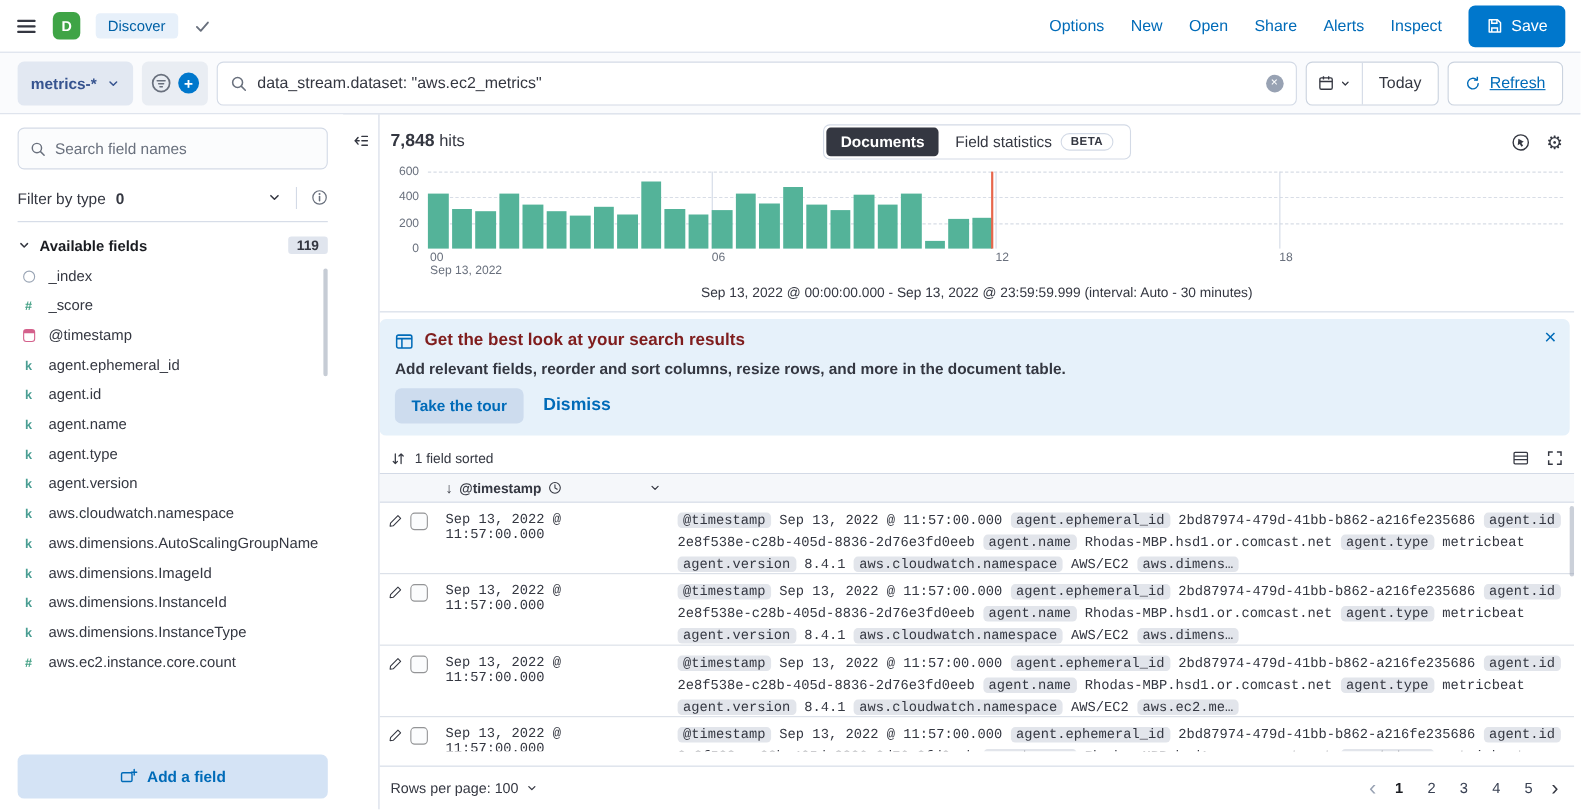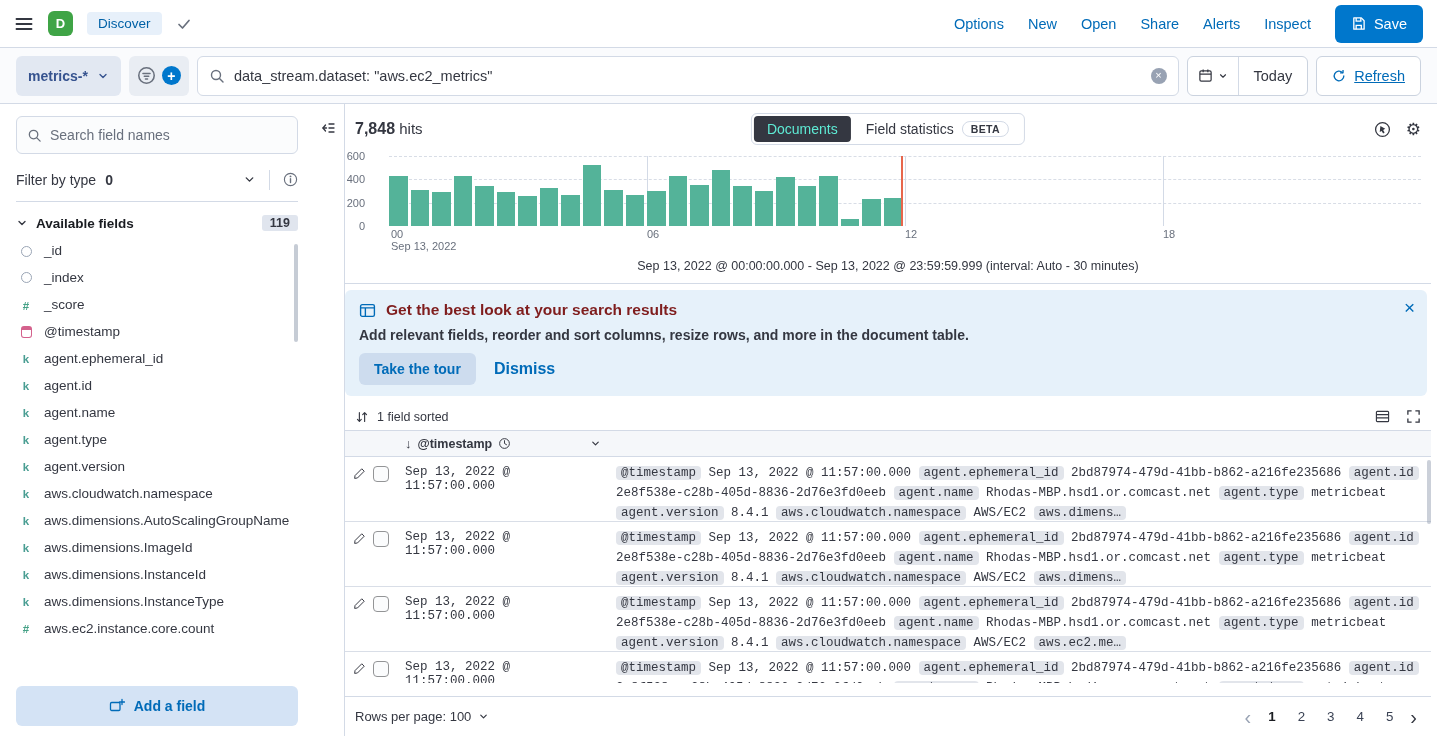--- a/index.html
+++ b/index.html
@@ -66,30 +66,30 @@
   
   .collapse-strip { width:33px; flex:none; border-right:1px solid #D3DAE6; padding-top:16px; display:flex; justify-content:center; align-items:flex-start; }
 
   
   main { flex:1; min-width:0; display:flex; flex-direction:column; overflow:hidden; padding-right:6px; }
   .hits-row { flex:none; height:50px; position:relative; display:flex; align-items:center; padding:0 10px; }
   .hits { font-size:15px; }
   .hits b { font-size:16px; font-weight:700; }
   .tabs { position:absolute; left:50%; top:50%; transform:translate(-50%,-50%); display:flex; align-items:center; gap:2px; border:1px solid #D3DAE6; border-radius:6px; padding:2px; background:#fff; }
   .tab { padding:5px 13px; font-size:14px; color:#343741; display:flex; align-items:center; gap:8px; border-radius:4px; }
-  .tab-active { background:#343741; color:#5eead4; font-weight:400; }
+  .tab-active { background:#343741; color:#ffffff; font-weight:700; }
   .beta-badge { border:1px solid #D3DAE6; border-radius:10px; padding:1px 8px; font-size:10.5px; font-weight:700; letter-spacing:.4px; color:#343741; background:#fff; }
   .panel-icons { margin-left:auto; display:flex; align-items:center; gap:15px; color:#343741; }
   .gear-glyph { font-size:17px; line-height:1; }
 
   
   .chart-section { flex:none; padding:2px 10px 0; border-bottom:1px solid #D3DAE6; }
   .chart-wrap { display:flex; }
   .y-axis { width:34px; flex:none; position:relative; height:70px; font-size:11px; color:#69707D; }
-  .ylab { position:absolute; right:24px; transform:translateY(-50%); }
+  .ylab { position:absolute; right:8px; transform:translateY(-50%); }
   .plot { flex:1; position:relative; height:70px; }
   .gl { position:absolute; left:0; right:0; border-top:1px dashed #D8DDE6; }
   .vl { position:absolute; top:0; bottom:0; width:1px; background:#D3DAE6; }
   .nowline { position:absolute; top:0; bottom:0; left:49.6%; width:2px; background:#E7664C; }
   .bars { position:absolute; left:0; bottom:0; width:49.7%; height:100%; display:flex; align-items:flex-end; gap:3px; }
   .bar { flex:1; min-height:1px; }
   .x-axis { position:relative; margin-left:34px; height:30px; font-size:11px; color:#69707D; }
   .x00 { position:absolute; left:2px; top:2px; }
   .xdate { position:absolute; left:2px; top:14px; }
   .x06 { position:absolute; left:25%; top:2px; }
@@ -263,24 +263,20 @@
       <div class="avail-row">
         <span>
           <svg width="12" height="12" viewBox="0 0 16 16">
               <path d="M4 6l4 4 4-4" fill="none" stroke="#343741" stroke-width="1.8" stroke-linecap="round" stroke-linejoin="round"></path>
             </svg>
         </span>
         <span class="avail-label">Available fields</span>
         <span class="count-badge">119</span>
       </div>
       <div class="field-list">
-          <div class="field-item">
-            <span class="ficon t-other"></span>
-            <span class="fname">_id</span>
-          </div>
           <div class="field-item">
             <span class="ficon t-other"></span>
             <span class="fname">_index</span>
           </div>
           <div class="field-item">
             <span class="ficon t-number">#</span>
             <span class="fname">_score</span>
           </div>
           <div class="field-item">
             <span class="ficon t-date"></span>

